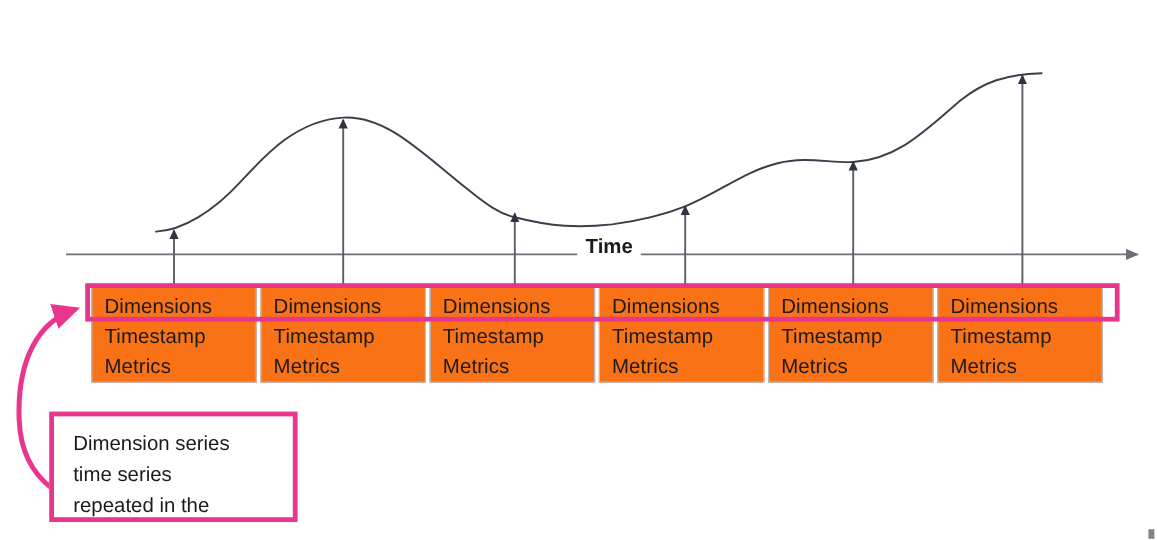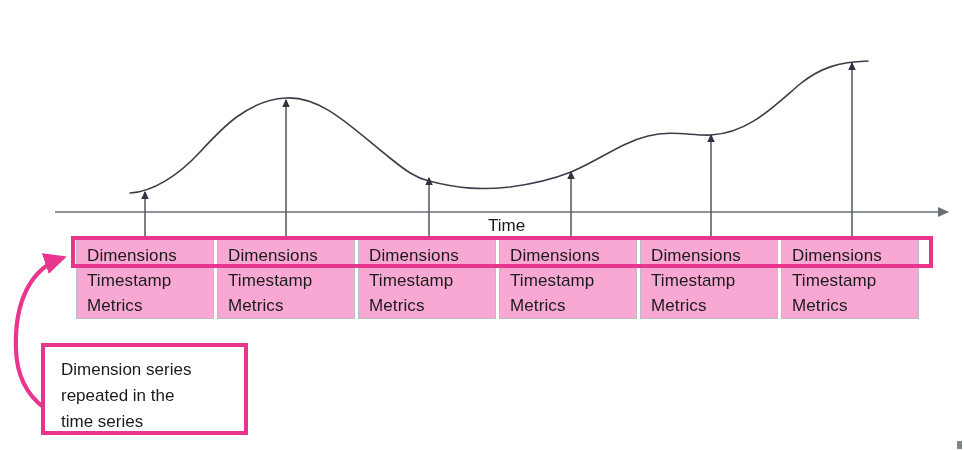--- a/index.html
+++ b/index.html
@@ -32,21 +32,21 @@
     left: 0;
     top: 0;
     width: 964px;
     height: 450px;
     pointer-events: none;
   }
   .record-box {
     position: absolute;
     box-sizing: border-box;
     border: 1.4px solid #b9bcc2;
-    background: #f9a8d4;
+    background: #f97316;
     padding: 5px 0 6px 10px;
     pointer-events: auto;
   }
   .record-line {
     font-size: 17px;
     line-height: 25px;
     color: #1b1b1b;
     white-space: nowrap;
     letter-spacing: 0.1px;
   }
@@ -134,21 +134,21 @@
       <line x1="852" y1="252" x2="852" y2="63" stroke="#5a5f68" stroke-width="1.6" marker-end="url(#sample-arrow)"></line>
     </g>
 
     <g>
       <path d="M 100 425
                C 60 424, 18 404, 16 350
                C 14 300, 32 268, 62 258" fill="none" stroke="#e8368f" stroke-width="4.2" stroke-linecap="round" marker-end="url(#pink-arrow)"></path>
     </g>
   </svg>
 
-  <div class="axis-label" style="left:481px; top:216px;">Time</div>
+  <div class="axis-label" style="left:481px; top:196px;font-weight:bold;">Time</div>
 
   <div class="record-boxes">
 
     <div class="record-box" style="left:76px; top:237px; width:138px; height:82px;">
       <div class="record-line">Dimensions</div>
       <div class="record-line">Timestamp</div>
       <div class="record-line">Metrics</div>
     </div>
 
     <div class="record-box" style="left:217px; top:237px; width:138px; height:82px;">
@@ -179,18 +179,18 @@
       <div class="record-line">Dimensions</div>
       <div class="record-line">Timestamp</div>
       <div class="record-line">Metrics</div>
     </div>
 
     <div class="highlight-band" style="left:71px; top:236px; width:862px; height:32px;"></div>
   </div>
 
   <div class="callout-box" style="left:41px; top:343px; width:207px; height:92px;">
     <div class="callout-line">Dimension series</div>
+    <div class="callout-line">time series</div>
     <div class="callout-line">repeated in the</div>
-    <div class="callout-line">time series</div>
   </div>
 
   <div class="corner-tick"></div>
 </div>
 
 </body></html>

